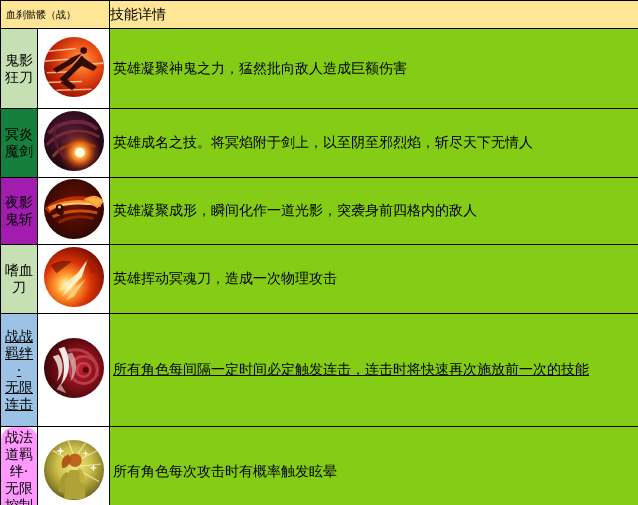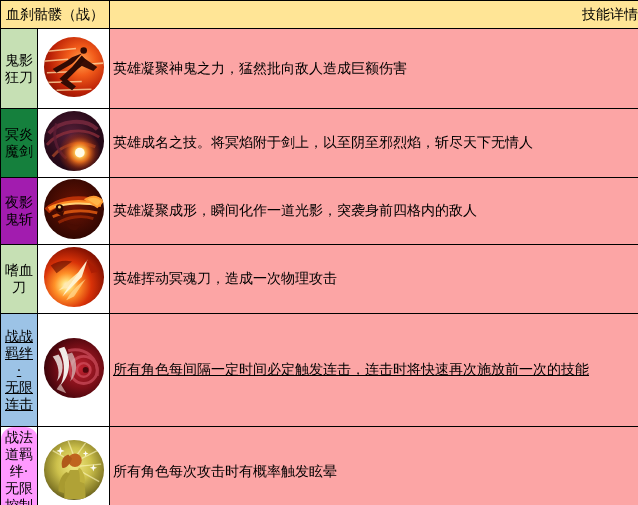--- a/index.html
+++ b/index.html
@@ -21,44 +21,44 @@
   tr.hdr{height:28px;}
   tr.r1{height:80px;}
   tr.r2{height:69px;}
   tr.r3{height:67px;}
   tr.r4{height:69px;}
   tr.r5{height:113px;text-decoration:underline;}
   tr.r6{height:90px;}
   th.hdr-left{
     text-align:left;
     padding-left:5px;
-    font-size:14px;
+    font-size:10px;
   }
   th.hdr-right{
-    text-align:right;
+    text-align:left;
     font-size:14px;
   }
   td.name-cell{
     text-align:center;
     vertical-align:middle;
     font-size:14px;
     line-height:17px;
     white-space:pre-line;
   }
   td.icon-cell{
     text-align:center;
     vertical-align:middle;
     background:#ffffff;
   }
   td.desc-cell{
     vertical-align:middle;
     text-align:left;
     padding-left:3px;
     font-size:14px;
-    background:#fca5a5;
+    background:#84cc16;
   }
   .icon-wrap{display:inline-block;width:62px;height:62px;line-height:0;}
 </style>
 </head>
 <body>
 
 <table class="skill-table">
   <colgroup>
       <col class="c-name">
       <col class="c-icon">

